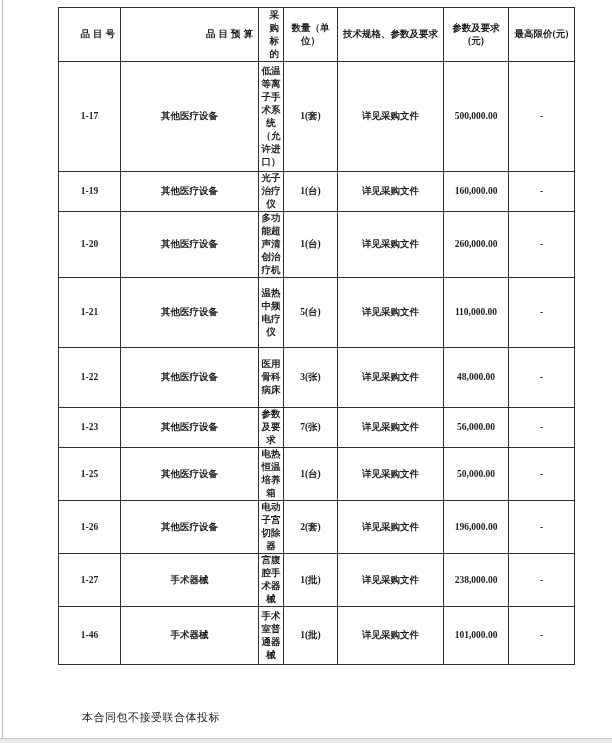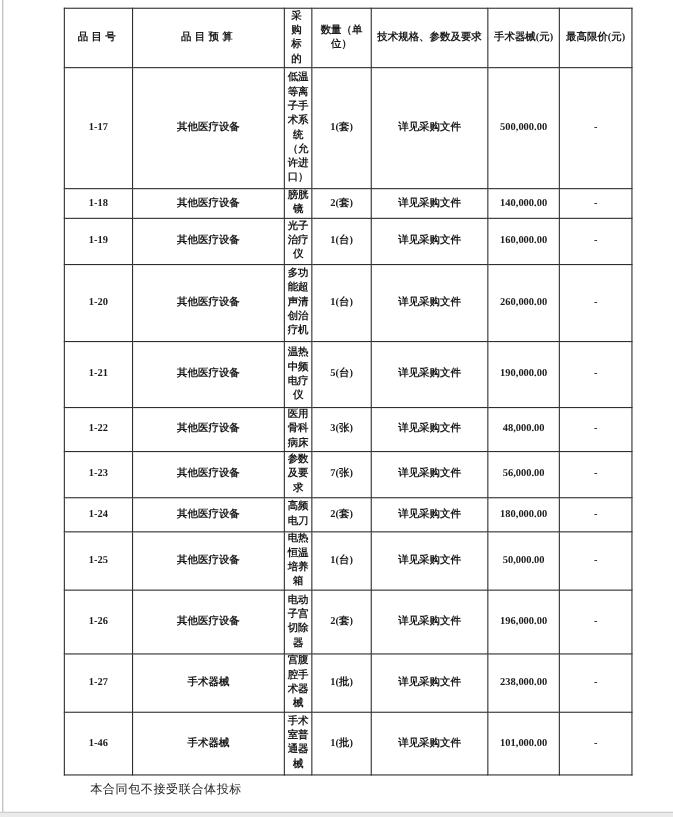--- a/index.html
+++ b/index.html
@@ -23,21 +23,21 @@
     width:516px;
     font-size:9.5px;font-weight:700;line-height:13px;
   }
   .proc th,.proc td{
     border:1px solid #2e2e2e;
     vertical-align:middle;text-align:center;
     padding:0 2px;overflow:hidden;
   }
   .proc thead tr{height:54px;}
   .proc th{font-weight:700;letter-spacing:0;}
-  .proc th.th-spaced{letter-spacing:3px;}
+  .proc th.th-spaced{letter-spacing:3px;text-align:right;}
   .proc th.th-target{padding:0 1px;word-break:break-all;}
   .proc th.th-qty{letter-spacing:0;padding:0 5px;word-break:break-all;margin-left:36px;}
   .c-target{padding:0 1px;word-break:break-all;line-height:13px;}
   .c-budget{text-align:right;padding-right:4px;}
   .c-max{text-align:right;padding-right:5px;}
   
   .proc tbody tr:nth-child(1){height:110px;}
   .proc tbody tr:nth-child(2){height:27px;}
   .proc tbody tr:nth-child(3){height:42px;}
   .proc tbody tr:nth-child(4){height:70px;}
@@ -71,41 +71,32 @@
     <col style="width:65px">
     <col style="width:66px">
   </colgroup>
   <thead>
     <tr>
       <th class="th-spaced">品目号</th>
       <th class="th-spaced">品目预算</th>
       <th class="th-spaced th-target">采购标的</th>
       <th class="th-qty">数量（单位）</th>
       <th>技术规格、参数及要求</th>
-      <th>手术器械(元)</th>
+      <th>参数及要求(元)</th>
       <th>最高限价(元)</th>
     </tr>
   </thead>
   <tbody>
       <tr>
         <td>1-17</td>
         <td>其他医疗设备</td>
         <td class="c-target">低温等离子手术系统（允许进口）</td>
         <td>1(套)</td>
         <td>详见采购文件</td>
         <td class="c-budget">500,000.00</td>
-        <td class="c-max">-</td>
-      </tr>
-      <tr>
-        <td>1-18</td>
-        <td>其他医疗设备</td>
-        <td class="c-target">膀胱镜</td>
-        <td>2(套)</td>
-        <td>详见采购文件</td>
-        <td class="c-budget">140,000.00</td>
         <td class="c-max">-</td>
       </tr>
       <tr>
         <td>1-19</td>
         <td>其他医疗设备</td>
         <td class="c-target">光子治疗仪</td>
         <td>1(台)</td>
         <td>详见采购文件</td>
         <td class="c-budget">160,000.00</td>
         <td class="c-max">-</td>
@@ -118,48 +109,39 @@
         <td>详见采购文件</td>
         <td class="c-budget">260,000.00</td>
         <td class="c-max">-</td>
       </tr>
       <tr>
         <td>1-21</td>
         <td>其他医疗设备</td>
         <td class="c-target">温热中频电疗仪</td>
         <td>5(台)</td>
         <td>详见采购文件</td>
-        <td class="c-budget">190,000.00</td>
+        <td class="c-budget">110,000.00</td>
         <td class="c-max">-</td>
       </tr>
       <tr>
         <td>1-22</td>
         <td>其他医疗设备</td>
         <td class="c-target">医用骨科病床</td>
         <td>3(张)</td>
         <td>详见采购文件</td>
         <td class="c-budget">48,000.00</td>
         <td class="c-max">-</td>
       </tr>
       <tr>
         <td>1-23</td>
         <td>其他医疗设备</td>
         <td class="c-target">参数及要求</td>
         <td>7(张)</td>
         <td>详见采购文件</td>
         <td class="c-budget">56,000.00</td>
-        <td class="c-max">-</td>
-      </tr>
-      <tr>
-        <td>1-24</td>
-        <td>其他医疗设备</td>
-        <td class="c-target">高频电刀</td>
-        <td>2(套)</td>
-        <td>详见采购文件</td>
-        <td class="c-budget">180,000.00</td>
         <td class="c-max">-</td>
       </tr>
       <tr>
         <td>1-25</td>
         <td>其他医疗设备</td>
         <td class="c-target">电热恒温培养箱</td>
         <td>1(台)</td>
         <td>详见采购文件</td>
         <td class="c-budget">50,000.00</td>
         <td class="c-max">-</td>

